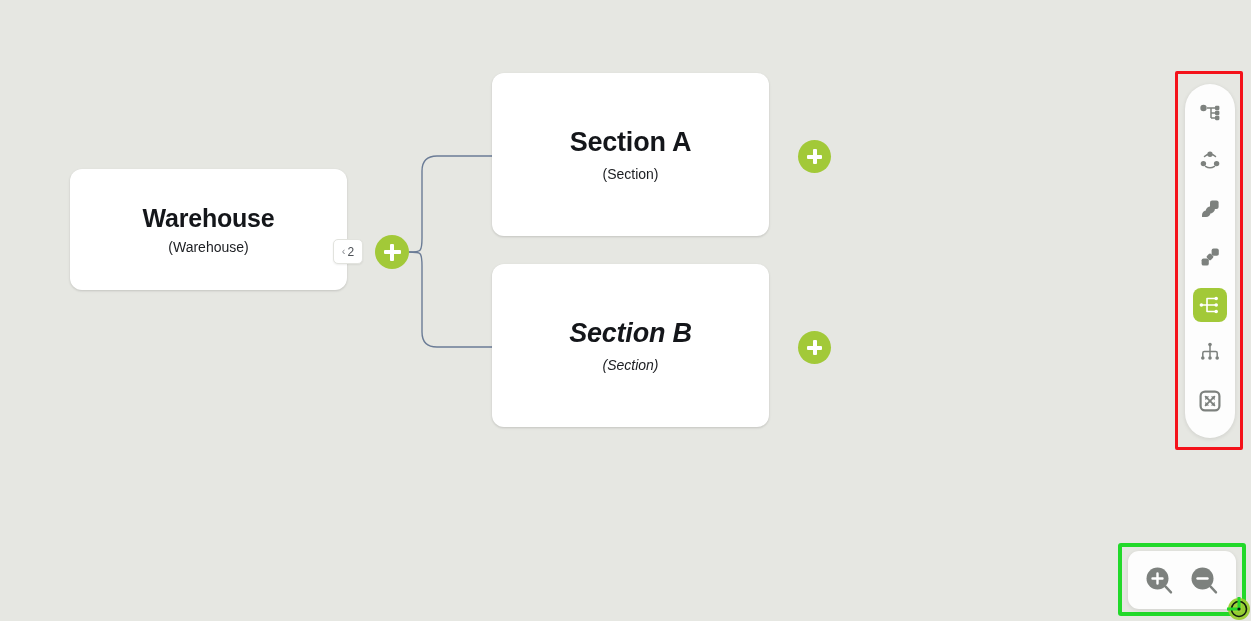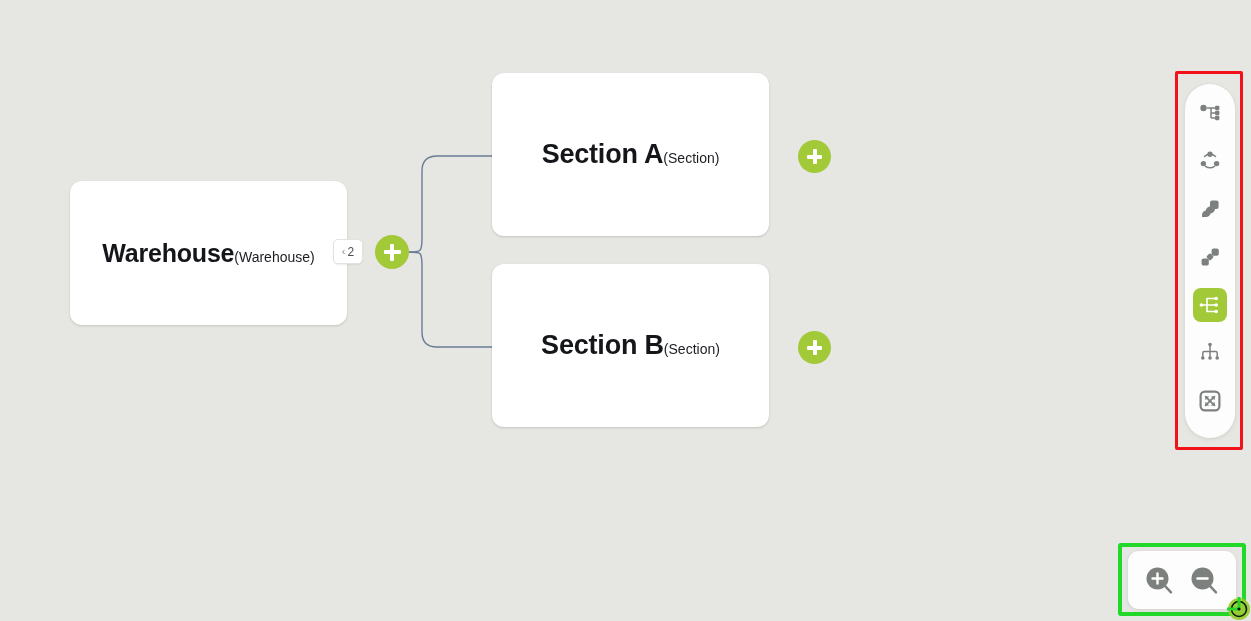--- a/index.html
+++ b/index.html
@@ -22,45 +22,45 @@
     pointer-events: none;
   }
 
   
   .node {
     position: absolute;
     background: #ffffff;
     border-radius: 12px;
     box-shadow: 0 1px 3px rgba(0,0,0,0.10), 0 1px 2px rgba(0,0,0,0.06);
     display: flex;
-    flex-direction: row;
+    flex-direction: column;
     align-items: center;
     justify-content: center;
   }
   .node-title {
     font-size: 27px;
     font-weight: bold;
     color: #14161a;
     letter-spacing: -0.2px;
     line-height: 1.15;
   }
   .node-subtitle {
     font-size: 14px;
     color: #1b1d21;
     margin-top: 7px;
   }
   #node-warehouse {
-    left: 70px; top: 169px; width: 277px; height: 144px; margin-top: 12px;
+    left: 70px; top: 169px; width: 277px; height: 121px;
   }
   #node-warehouse .node-title { font-size: 25px; }
   #node-section-a {
     left: 492px; top: 73px; width: 277px; height: 163px;
   }
   #node-section-b {
-    left: 492px; top: 264px; width: 277px; height: 163px;
+    left: 492px; top: 264px; width: 277px; height: 163px; font-style: italic;
   }
 
   
   #collapse-badge {
     position: absolute;
     left: 333px; top: 239px;
     width: 30px; height: 25px;
     background: #ffffff;
     border: 1px solid #e2e3de;
     border-radius: 5px;

